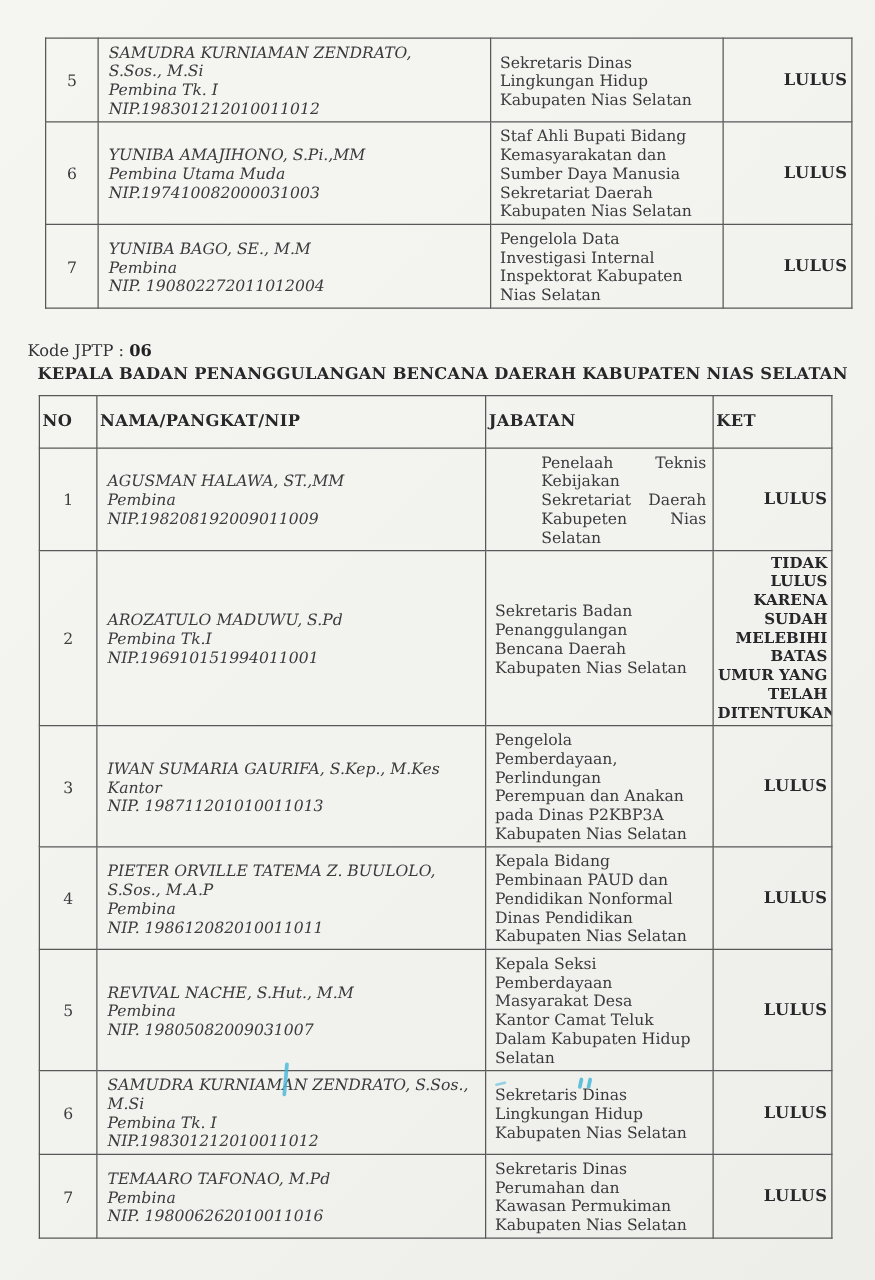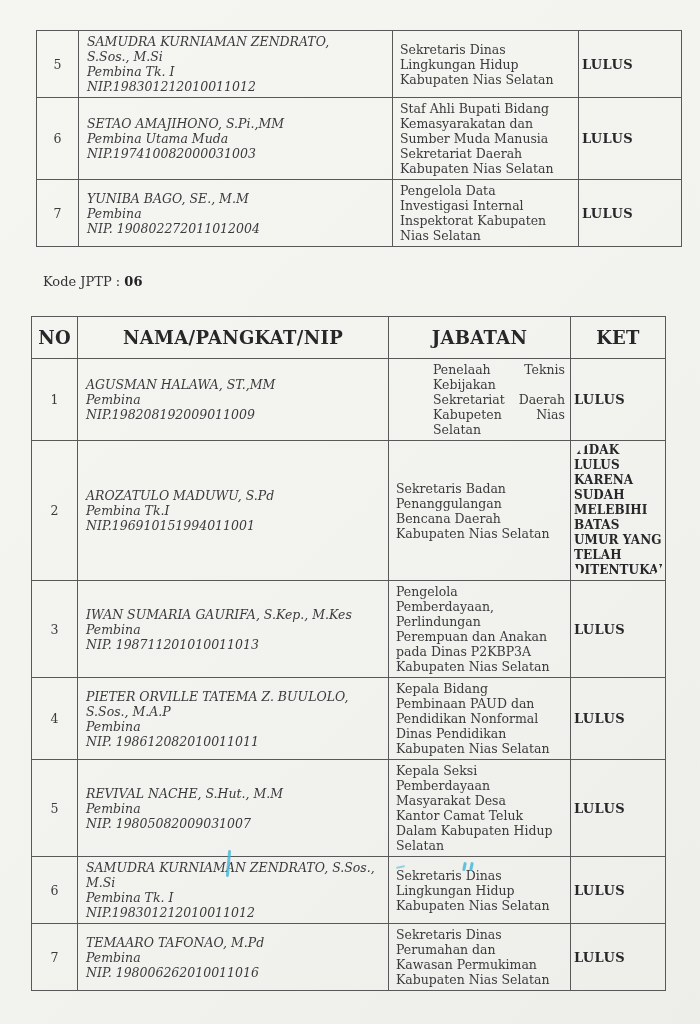--- a/index.html
+++ b/index.html
@@ -21,44 +21,43 @@
   }
   td, th {
     border: 1px solid #585858;
     font-size: 12.5px;
     line-height: 15px;
     vertical-align: middle;
     overflow: hidden;
   }
   th {
     font-weight: bold;
-    font-size: 18px;
+    font-size: 13px;
     color: #27272a;
     padding: 13px 2px;
     letter-spacing: 0.3px;
-    text-align: center;
+    text-align: left;
   }
   td.no   { text-align: center; color: #3b3b3d; }
   td.name { padding: 3px 6px 3px 8px; white-space: pre-line; font-style: italic; }
   td.jab  { padding: 3px 5px 3px 7px; white-space: pre-line; margin-left: 36px; }
   td.jab.justify { white-space: normal; text-align: justify; padding-left: 44px; }
   td.ket  {
-    text-align: left;
+    text-align: right;
     font-weight: bold;
     font-size: 13px;
     color: #27272a;
     letter-spacing: 0.4px;
     padding: 2px 3px;
-    border-radius: 28px;
   }
   td.ket.small { font-size: 12px; letter-spacing: 0.1px; line-height: 15px; }
   .t1 { position: absolute; left: 36px; top: 30px; width: 645px; }
   .t2 { position: absolute; left: 31px; top: 316px; width: 634px; }
   .kode-line {
-    position: absolute; left: 43px; top: 274px;
+    position: absolute; left: 22px; top: 274px;
     font-size: 13px; color: #333336;
   }
   .kode-line b { color: #222225; }
   .doc-title {
     position: absolute; left: 30px; top: 292px;
     font-size: 13px; font-weight: bold; color: #27272a;
     letter-spacing: 0.2px; white-space: nowrap;
   }
   
   .pen { position: absolute; background: #45b8d8; border-radius: 2px; }
@@ -88,45 +87,46 @@
 S.Sos., M.Si
 Pembina Tk. I
 NIP.198301212010011012</td>
         <td class="jab">Sekretaris Dinas
 Lingkungan Hidup
 Kabupaten Nias Selatan</td>
         <td class="ket">LULUS</td>
       </tr>
       <tr>
         <td class="no">6</td>
-        <td class="name">SETAO AMAJIHONO, S.Pi.,MM
+        <td class="name">YUNIBA AMAJIHONO, S.Pi.,MM
 Pembina Utama Muda
 NIP.197410082000031003</td>
         <td class="jab">Staf Ahli Bupati Bidang
 Kemasyarakatan dan
-Sumber Muda Manusia
+Sumber Daya Manusia
 Sekretariat Daerah
 Kabupaten Nias Selatan</td>
         <td class="ket">LULUS</td>
       </tr>
       <tr>
         <td class="no">7</td>
         <td class="name">YUNIBA BAGO, SE., M.M
 Pembina
 NIP. 190802272011012004</td>
         <td class="jab">Pengelola Data
 Investigasi Internal
 Inspektorat Kabupaten
 Nias Selatan</td>
         <td class="ket">LULUS</td>
       </tr>
     </tbody>
   </table>
 
   <div class="kode-line"><span>Kode JPTP : </span><b>06</b></div>
+  <div class="doc-title">KEPALA BADAN PENANGGULANGAN BENCANA DAERAH KABUPATEN NIAS SELATAN</div>
 
   <table class="t2">
     <colgroup>
         <col class="c-no2">
         <col class="c-nm2">
         <col class="c-jb2">
         <col class="c-kt2">
       </colgroup>
     <thead>
       <tr>
@@ -152,21 +152,21 @@
 NIP.196910151994011001</td>
         <td class="jab">Sekretaris Badan
 Penanggulangan
 Bencana Daerah
 Kabupaten Nias Selatan</td>
         <td class="ket small">TIDAK LULUS KARENA SUDAH MELEBIHI BATAS UMUR YANG TELAH DITENTUKAN</td>
       </tr>
       <tr>
         <td class="no">3</td>
         <td class="name">IWAN SUMARIA GAURIFA, S.Kep., M.Kes
-Pembina
+Kantor
 NIP. 198711201010011013</td>
         <td class="jab">Pengelola
 Pemberdayaan,
 Perlindungan
 Perempuan dan Anakan
 pada Dinas P2KBP3A
 Kabupaten Nias Selatan</td>
         <td class="ket">LULUS</td>
       </tr>
       <tr>

